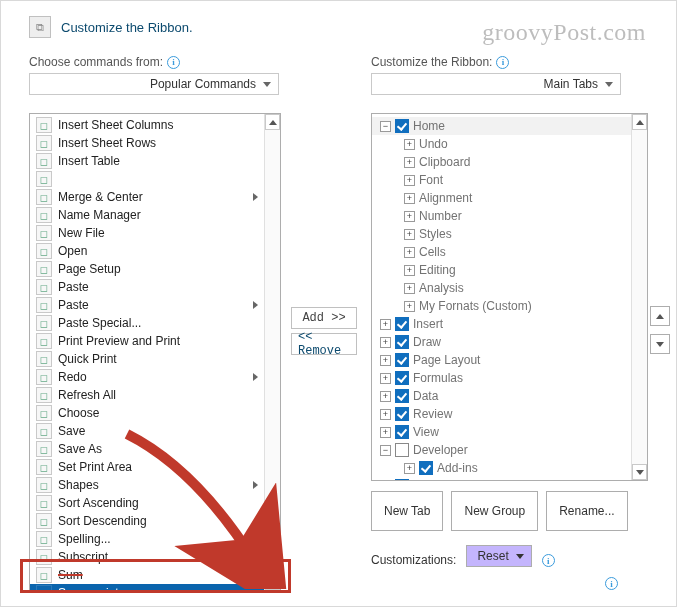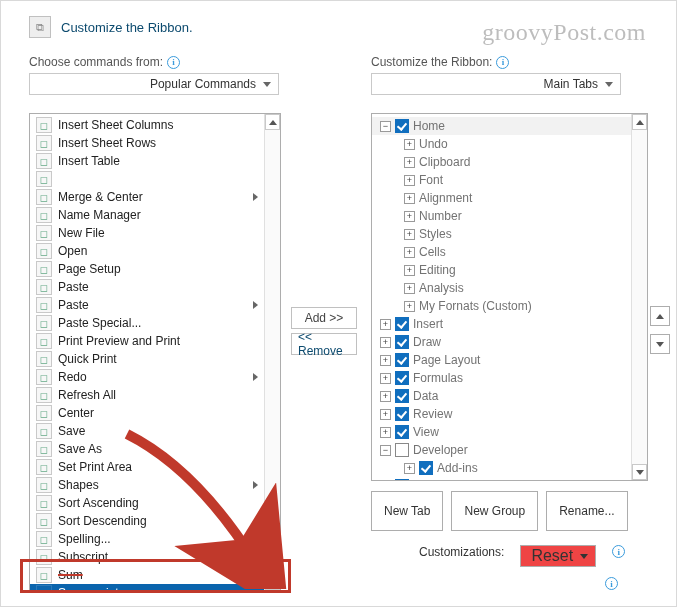--- a/index.html
+++ b/index.html
@@ -69,21 +69,21 @@
   .cmd-item.sel .icn{ border-color:#fff2; background:transparent; color:#fff;}
   .cmd-item.strike .lbl { text-decoration:line-through; text-decoration-color:#c0392b; text-decoration-thickness:2px;}
   .highlight-box{
     position:absolute; border:3px solid #c0392b; pointer-events:none;
     left:19px; top:558px; width:271px; height:34px; z-index:50;
   }
   
   .mid-btns { position:absolute; left:290px; top:306px; width:66px; display:flex; flex-direction:column; gap:4px;}
   .btn {
     height:22px; border:1px solid #c0c0c0; background:#fff; display:flex; align-items:center;
-    justify-content:center; font-size:12px; color:#444; padding:0 6px; cursor:default;
+    justify-content:center; font-size:12px; color:#444; padding:0 6px; cursor:default;font-family:Liberation Mono, monospace;
   }
   .btn.disabled { color:#0c4a6e;}
   
   .right-col { position:absolute; top:54px; left:370px; right:28px;}
   .tree-box {
     position:absolute; top:112px; left:370px; right:28px; height:368px;
     border:1px solid #adadad; background:#fff; overflow:hidden;
   }
   .tree-box .scrollbar { position:absolute; right:0; top:0; bottom:0; width:16px; border-left:1px solid #e0e0e0; background:#fafafa;}
   .tree-box .items { position:absolute; left:0; right:16px; top:0; bottom:0; padding:3px 0;}
@@ -93,21 +93,21 @@
     width:14px; height:14px; border:1px solid #888; flex:none; display:flex; align-items:center; justify-content:center;
   }
   .tnode .chk.on{ background:#106ebe; border-color:#106ebe;}
   .tnode .chk.on::after{ content:""; width:4px; height:7px; border:solid #fff; border-width:0 2px 2px 0; transform:rotate(40deg); margin-top:-2px;}
   .tnode .chk.off{ background:#fff;}
   .tnode .lbl{ color:#737373;}
   .tnode.sel-bg { background:#f2f2f2; }
   .i1{padding-left:8px;} .i2{padding-left:32px;}
   .bottom-btn-row { display:flex; gap:8px; }
   .push-btn { height:40px; border:1px solid #adadad; background:#fff; padding:0 12px; display:flex; align-items:center; font-size:12px;}
-  .drop-btn { height:22px; border:1px solid #adadad; background:#ef4444; padding:0 22px 0 10px; position:relative; display:flex; align-items:center; font-size:16px;}
+  .drop-btn { height:22px; border:1px solid #adadad; background:#c4b5fd; padding:0 22px 0 10px; position:relative; display:flex; align-items:center; font-size:12px;}
   .drop-btn::after{content:""; position:absolute; right:7px; top:8px; border-left:4px solid transparent;border-right:4px solid transparent;border-top:5px solid #333;}
   .reorder { position:absolute; right:6px; top:305px; width:20px; display:flex; flex-direction:column; gap:8px;}
   .reorder .sq{ width:20px; height:20px; border:1px solid #adadad; background:#fff; display:flex; align-items:center; justify-content:center;}
   
   .arrow-ann { position:absolute; left:106px; top:428px; width:180px; height:160px; z-index:60; pointer-events:none;}
 </style>
 </head>
 <body>
 
 <div class="watermark">groovyPost.com</div>
@@ -191,21 +191,21 @@
         <span class="icn">◻</span>
         <span class="lbl">Redo</span>
         <span class="sub"></span>
       </div>
       <div class="cmd-item">
         <span class="icn">◻</span>
         <span class="lbl">Refresh All</span>
       </div>
       <div class="cmd-item">
         <span class="icn">◻</span>
-        <span class="lbl">Center</span>
+        <span class="lbl">Choose</span>
       </div>
       <div class="cmd-item">
         <span class="icn">◻</span>
         <span class="lbl">Save</span>
       </div>
       <div class="cmd-item">
         <span class="icn">◻</span>
         <span class="lbl">Save As</span>
       </div>
       <div class="cmd-item">
@@ -395,21 +395,21 @@
         <span>New Tab</span>
       </div>
     <div class="push-btn">
         <span>New Group</span>
       </div>
     <div class="push-btn">
         <span>Rename...</span>
       </div>
   </div>
   <div style="height:14px"></div>
-  <div style="display:flex; align-items:flex-start; gap:16px;margin-left:48px;">
+  <div style="display:flex; align-items:flex-end; gap:10px;">
     <span>Customizations:</span>
     <div class="drop-btn">
         <span>Reset</span>
       </div>
     <span class="info-icn">i</span>
   </div>
   <div style="height:10px"></div>
   <div style="display:flex; align-items:center; gap:10px; justify-content:flex-end; padding-right:30px;">
     <span class="info-icn">i</span>
   </div>

